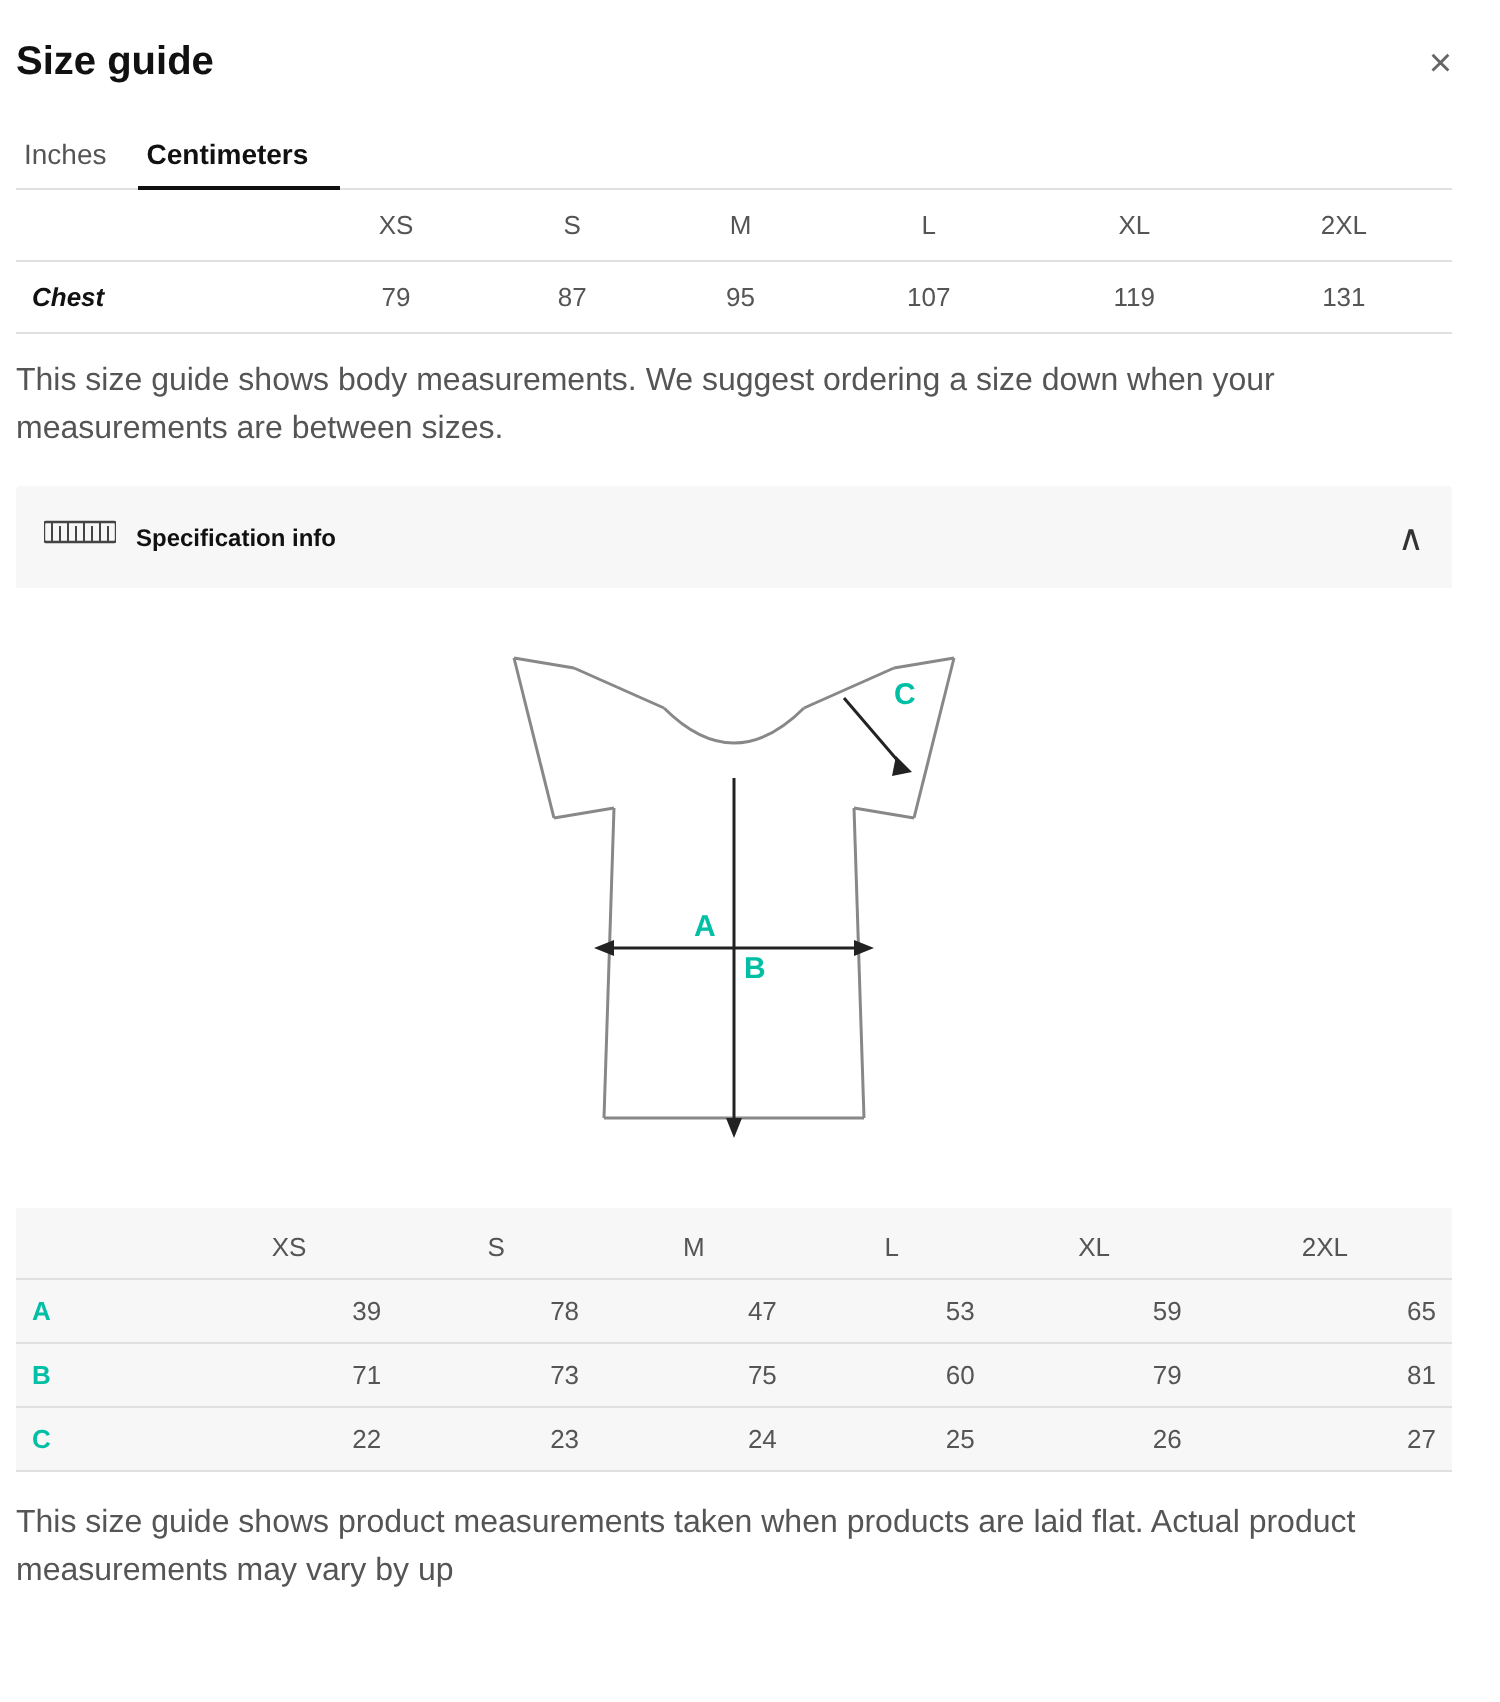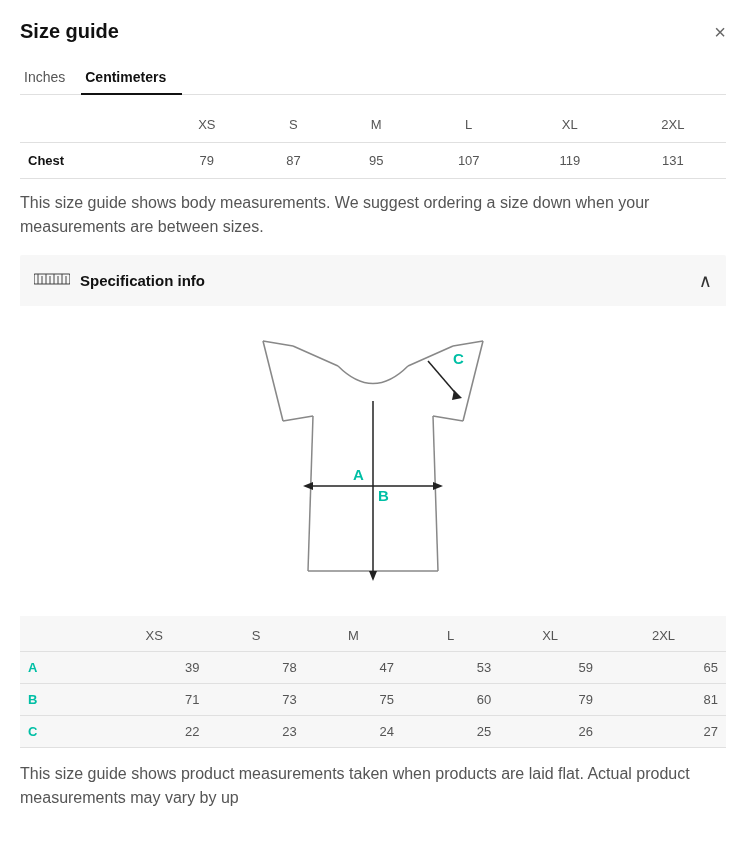--- a/index.html
+++ b/index.html
@@ -8,21 +8,21 @@
       font-size: 14px;
       color: #333;
       background: #fff;
       width: 750px;
       min-height: 851px;
     }
     .modal {
       background: #fff;
       width: 750px;
       min-height: 851px;
-      padding: 20px 24px 20px 20px;
+      padding: 20px 24px 20px 8px;
       position: relative;
     }
     .modal-header {
       display: flex;
       justify-content: space-between;
       align-items: center;
       margin-bottom: 18px;
     }
     .modal-title {
       font-size: 20px;
@@ -35,21 +35,21 @@
       cursor: pointer;
       background: none;
       border: none;
       line-height: 1;
     }
     
     .tabs {
       display: flex;
       gap: 0;
       border-bottom: 1px solid #e0e0e0;
-      margin-bottom: 12px;
+      margin-bottom: 0;
     }
     .tab {
       padding: 8px 16px 8px 4px;
       font-size: 14px;
       cursor: pointer;
       color: #555;
       border-bottom: 2px solid transparent;
       margin-bottom: -1px;
     }
     .tab.active {
@@ -76,20 +76,21 @@
       color: #555;
     }
     .size-table tbody td {
       border-bottom: 1px solid #e0e0e0;
     }
     .size-table tbody td:first-child {
       text-align: left;
       font-weight: 700;
       color: #111;
       padding-left: 8px;
+      font-style: italic;
     }
     .hint-text {
       font-size: 16px;
       color: #555;
       margin: 12px 0 16px 0;
       line-height: 1.5;
     }
     
     .spec-section {
       background: #f7f7f7;
@@ -106,21 +107,21 @@
     .spec-header-left {
       display: flex;
       align-items: center;
       gap: 10px;
     }
     .ruler-icon {
       font-size: 20px;
       letter-spacing: -2px;
     }
     .spec-title {
-      font-size: 15px;
+      font-size: 12px;
       font-weight: 700;
       color: #111;
     }
     .chevron-up {
       font-size: 18px;
       color: #333;
     }
     
     .tshirt-container {
       display: flex;

